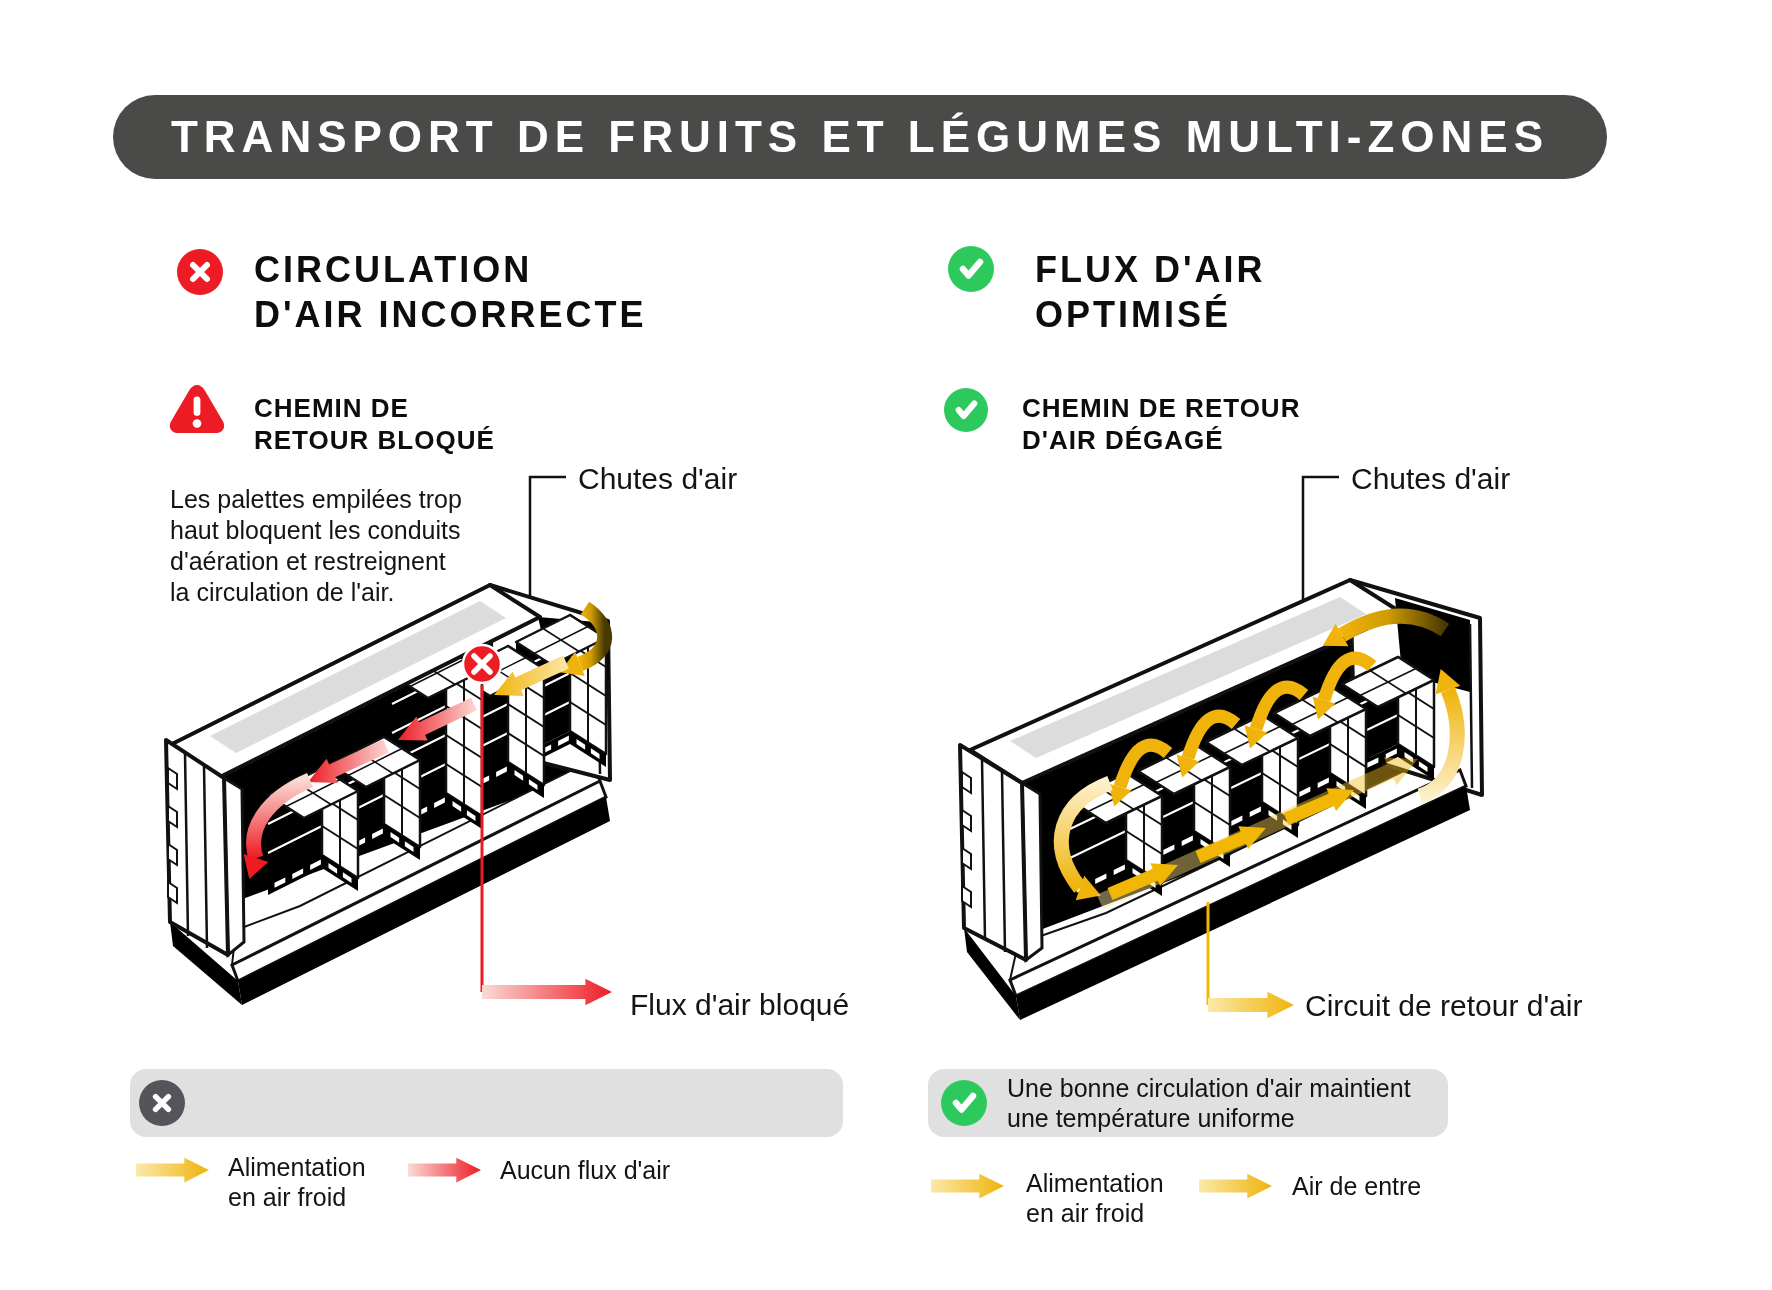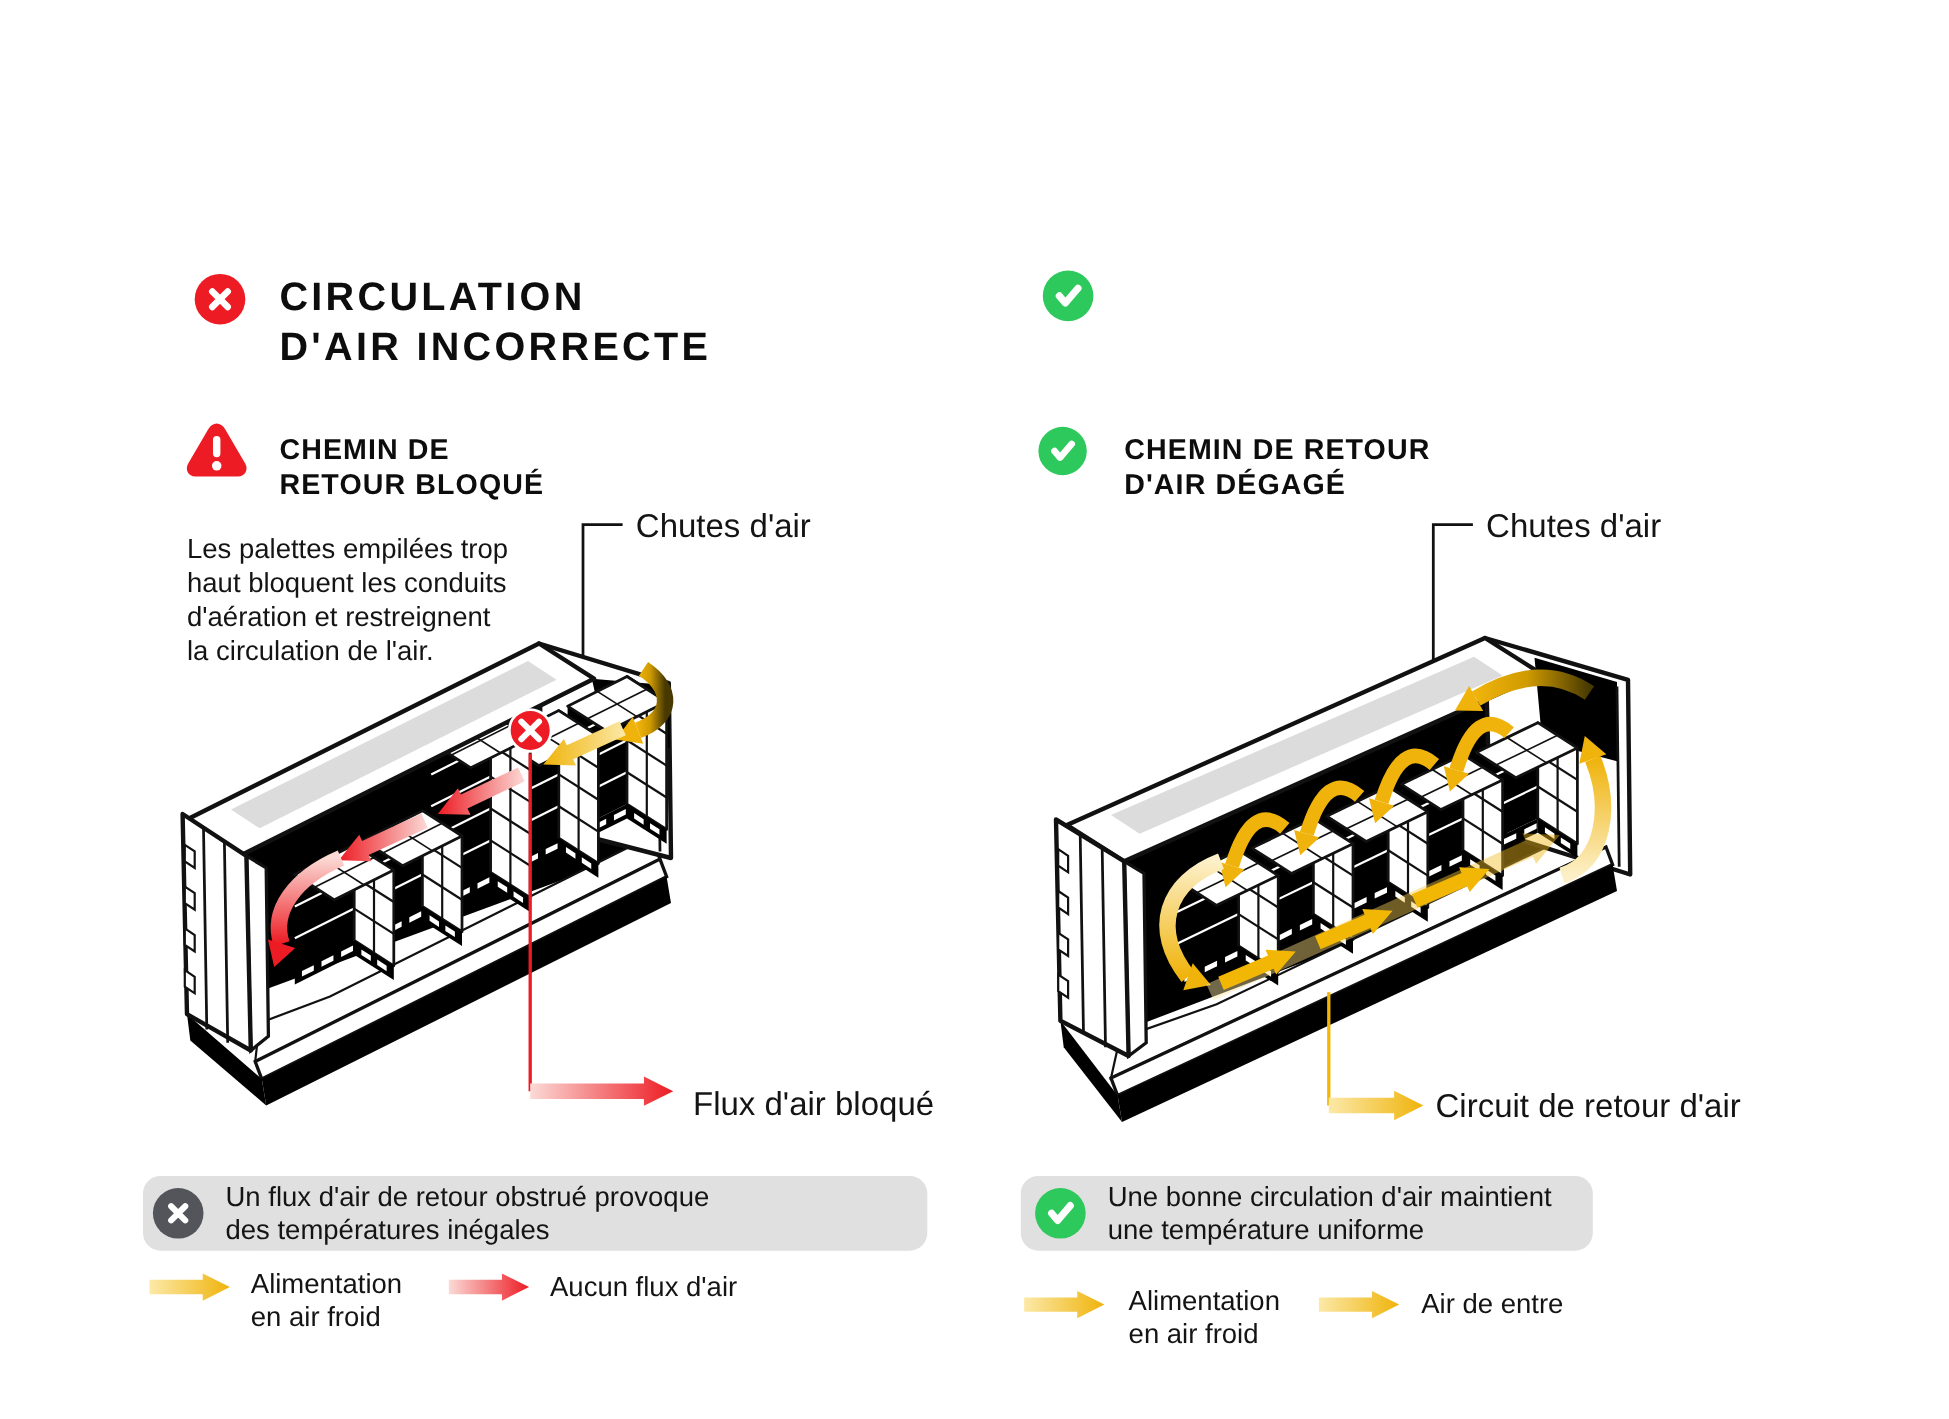--- a/index.html
+++ b/index.html
@@ -16,20 +16,23 @@
   .notebox .txt{font-size:25px;line-height:30px;white-space:pre-line;margin-left:20px;color:#141414;}
   .legtxt{font-size:25px;line-height:30px;white-space:pre-line;color:#141414;}
   .cicon{border-radius:50%;display:flex;align-items:center;justify-content:center;flex:0 0 auto;}
   svg{display:block;overflow:visible;}
 </style>
 </head>
 <body>
 
 <div id="canvas">
 
+  <div class="abs banner" style="left:113px;top:95px;width:1494px;height:84px;">
+    <span>TRANSPORT DE FRUITS ET LÉGUMES MULTI-ZONES</span>
+  </div>
 
   <div class="abs cicon" style="left:177px;top:249px;width:46px;height:46px;background:#ED1C24;">
     <svg width="24" height="24" viewBox="-12 -12 24 24">
       <path d="M-7,-7 L7,7 M7,-7 L-7,7" stroke="#fff" stroke-width="6" stroke-linecap="round" fill="none"></path>
     </svg>
   </div>
   <div class="abs h1" style="left:254px;top:247px;">CIRCULATION
 D'AIR INCORRECTE</div>
 
   <div class="abs" style="left:168px;top:382px;">
@@ -211,20 +214,22 @@
       <circle cx="342" cy="124" r="19" fill="#ED1C24" stroke="#fff" stroke-width="2.5"></circle>
       <path d="M334,116 L350,132 M350,116 L334,132" stroke="#fff" stroke-width="5.5" stroke-linecap="round"></path>
     </svg>
   <div class="abs lbl" style="left:630px;top:976px;margin-top:12px;">Flux d'air bloqué</div>
 
   <div class="abs cicon" style="left:948px;top:246px;width:46px;height:46px;background:#2EC95C;">
     <svg width="26" height="26" viewBox="-13 -13 26 26">
       <path d="M-8,0 L-2.5,6.5 L9,-7" stroke="#fff" stroke-width="6.5" stroke-linecap="round" stroke-linejoin="round" fill="none"></path>
     </svg>
   </div>
+  <div class="abs h1" style="left:1035px;top:247px;">FLUX D'AIR
+OPTIMISÉ</div>
 
   <div class="abs cicon" style="left:944px;top:388px;width:44px;height:44px;background:#2EC95C;">
     <svg width="24" height="24" viewBox="-13 -13 26 26">
       <path d="M-8,0 L-2.5,6.5 L9,-7" stroke="#fff" stroke-width="6.5" stroke-linecap="round" stroke-linejoin="round" fill="none"></path>
     </svg>
   </div>
   <div class="abs h2" style="left:1022px;top:392px;">CHEMIN DE RETOUR
 D'AIR DÉGAGÉ</div>
 
 
@@ -359,22 +364,20 @@
       <polygon fill="url(#gYR)" points="348.0,472.0 407.4,472.0 407.4,478.3 434.0,465.0 407.4,451.7 407.4,458.0 348.0,458.0"></polygon>
     </svg>
   <div class="abs lbl" style="left:1305px;top:989px;">Circuit de retour d'air</div>
 
   <div class="abs notebox" style="left:130px;top:1069px;width:713px;height:68px;padding-left:9px;box-sizing:border-box;">
     <div class="cicon" style="width:46px;height:46px;background:#54555A;">
       <svg width="22" height="22" viewBox="-12 -12 24 24">
         <path d="M-7,-7 L7,7 M7,-7 L-7,7" stroke="#fff" stroke-width="6" stroke-linecap="round" fill="none"></path>
       </svg>
     </div>
-    <div class="txt">Un flux d'air de retour obstrué provoque
-des températures inégales</div>
   </div>
 
   <div class="abs notebox" style="left:928px;top:1069px;width:520px;height:68px;padding-left:13px;box-sizing:border-box;">
     <div class="cicon" style="width:46px;height:46px;background:#2EC95C;">
       <svg width="26" height="26" viewBox="-13 -13 26 26">
         <path d="M-8,0 L-2.5,6.5 L9,-7" stroke="#fff" stroke-width="6.5" stroke-linecap="round" stroke-linejoin="round" fill="none"></path>
       </svg>
     </div>
     <div class="txt">Une bonne circulation d'air maintient
 une température uniforme</div>

